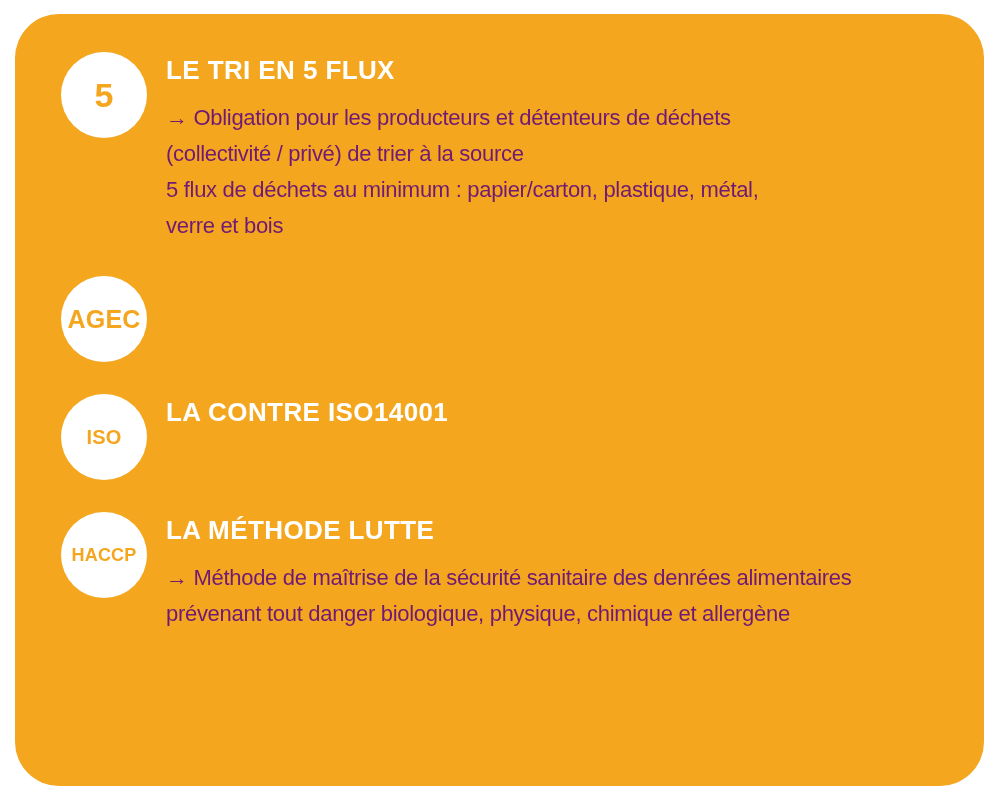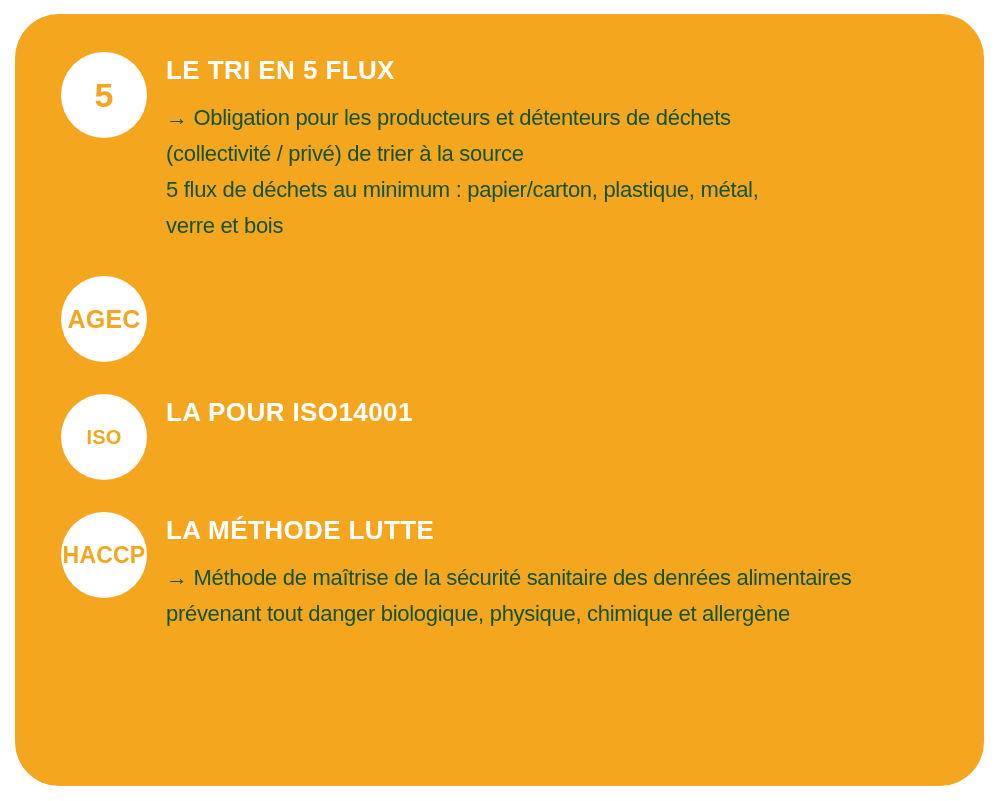--- a/index.html
+++ b/index.html
@@ -41,37 +41,37 @@
     color: #F4A61F;
     font-weight: bold;
     display: flex;
     align-items: center;
     justify-content: center;
     letter-spacing: 0.2px;
   }
   .section:nth-child(1) .badge { font-size: 34px; }
   .section:nth-child(2) .badge { font-size: 25px; text-align: right; }
   .section:nth-child(3) .badge { font-size: 20px; }
-  .section:nth-child(4) .badge { font-size: 23px; }
+  .section:nth-child(4) .badge { font-size: 18px; }
   .content {
     margin-left: 19px;
     padding-top: 2px;
     max-width: 790px;
   }
   .title {
     color: #FFFFFF;
     font-weight: bold;
     font-size: 26px;
     line-height: 36px;
     letter-spacing: 0.4px;
     margin: 0 0 12px 0;
     white-space: pre-line;
   }
   .body-text {
-    color: #14532d;
+    color: #701a75;
     font-size: 22px;
     line-height: 36px;
     letter-spacing: -0.3px;
     margin: 0;
     white-space: pre-line;
   }
 </style>
 </head>
 <body>
 
@@ -89,21 +89,21 @@
       </div>
     </div>
 
     <div class="section">
       <div class="badge">AGEC</div>
     </div>
 
     <div class="section">
       <div class="badge">ISO</div>
       <div class="content">
-        <h2 class="title">LA POUR ISO14001</h2>
+        <h2 class="title">LA CONTRE ISO14001</h2>
       </div>
     </div>
 
     <div class="section">
       <div class="badge">HACCP</div>
       <div class="content">
         <h2 class="title">LA MÉTHODE LUTTE</h2>
         <p class="body-text">→ Méthode de maîtrise de la sécurité sanitaire des denrées alimentaires
 prévenant tout danger biologique, physique, chimique et allergène</p>
       </div>

